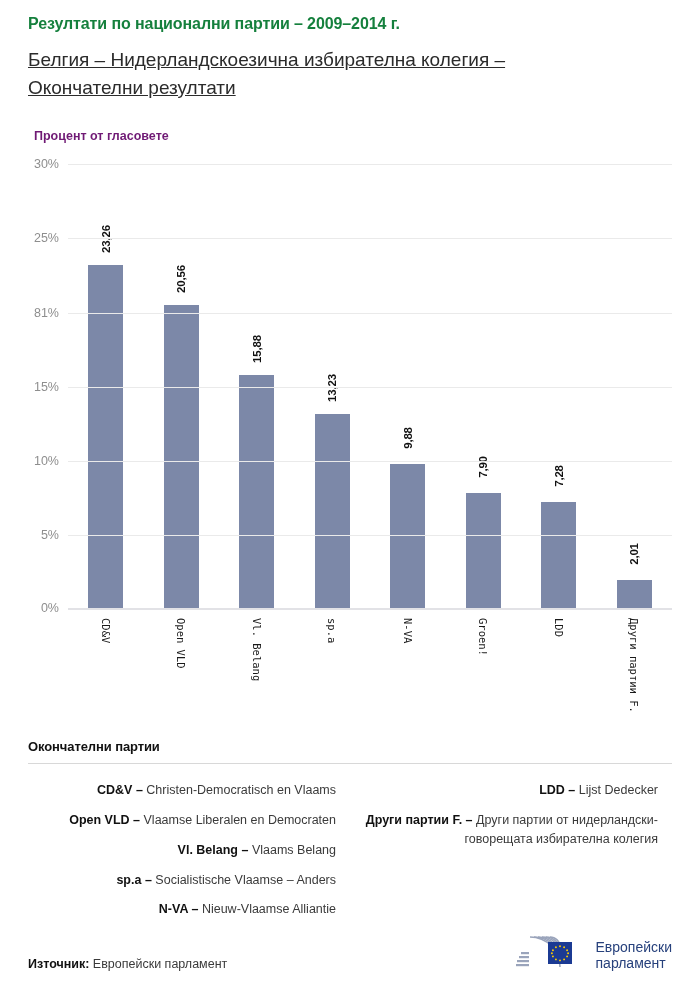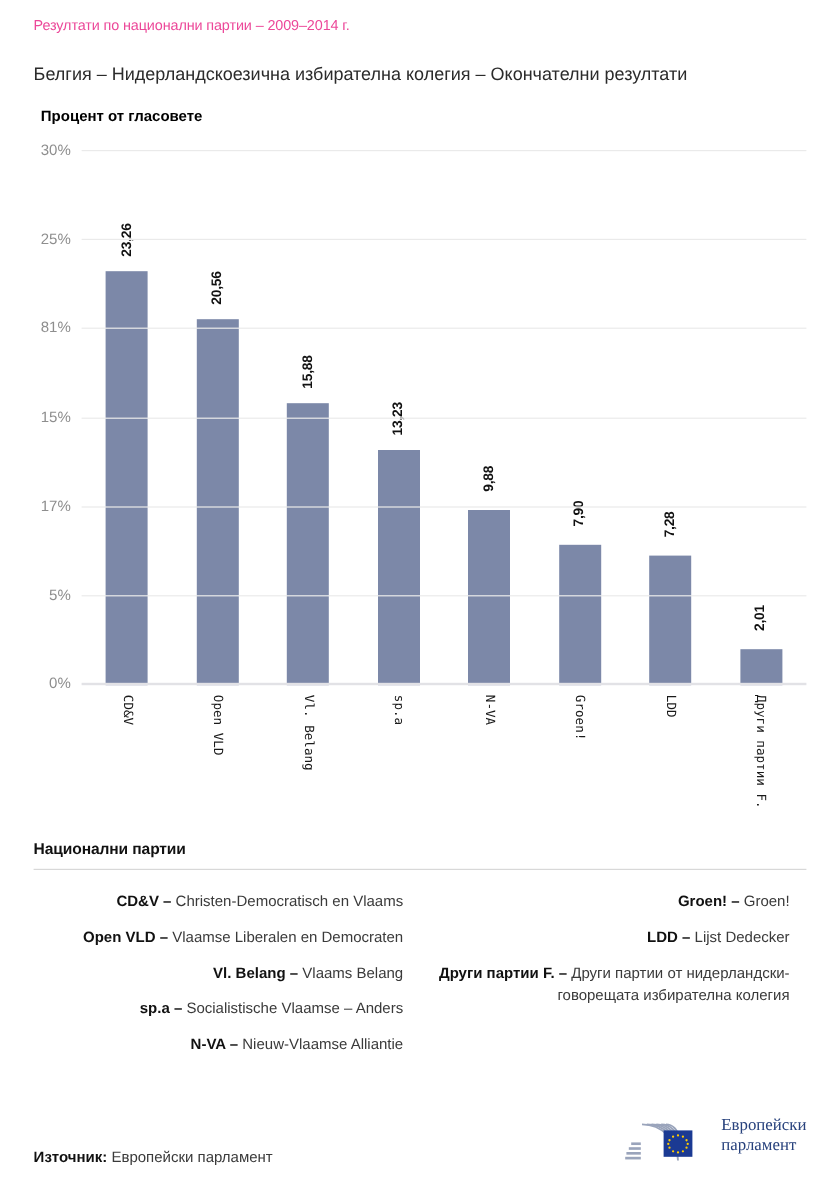--- a/index.html
+++ b/index.html
@@ -10,40 +10,41 @@
     background: #ffffff;
     font-family: "Liberation Sans", sans-serif;
     color: #1a1a1a;
     position: relative;
     overflow: hidden;
   }
   .page { position: relative; width: 700px; height: 985px; padding: 0 28px; }
 
   
   .title {
-    font-size: 12px;
-    font-weight: normal;
+    font-size: 16px;
+    font-weight: bold;
     letter-spacing: -0.1px;
     padding-top: 14px;
-    color: #ec4899;
+    color: #15803d;
     line-height: 1.2;
   }
   .subtitle {
-    font-size: 15px;
+    font-size: 19px;
     font-weight: normal;
     color: #2b2b2b;
     line-height: 1.45;
-    margin-top: 24px;
+    margin-top: 13px;
     max-width: 590px;
+    text-decoration: underline;
   }
   .axis-title {
     font-size: 12.5px;
     font-weight: bold;
-    color: #000000;
-    margin-top: 16px;
+    color: #701a75;
+    margin-top: 28px;
     padding-left: 6px;
   }
 
   
   .chart-wrap {
     position: relative;
     margin-top: 14px;
     height: 470px;
   }
   .plot {
@@ -150,21 +151,21 @@
     bottom: 14px;
     display: flex;
     align-items: flex-end;
     justify-content: space-between;
   }
   .source {
     font-size: 12.5px;
     color: #3a3a3a;
   }
   .source b { color: #111111; font-weight: bold; }
-  .logo { display: flex; align-items: flex-start; gap: 8px; font-family: Liberation Serif, serif; }
+  .logo { display: flex; align-items: flex-end; gap: 8px; }
   .logo-text {
     font-size: 14px;
     line-height: 1.15;
     color: #27417c;
     font-weight: normal;
   }
 </style>
 </head>
 <body>
 
@@ -218,50 +219,49 @@
             <div class="xlabel">Други партии F.</div>
           </div>
         </div>
     <div class="gridline base" style="bottom: 0%;">
           <div class="ytick">0%</div>
         </div>
         <div class="gridline" style="bottom: 16.6667%;">
           <div class="ytick">5%</div>
         </div>
         <div class="gridline" style="bottom: 33.3333%;">
-          <div class="ytick">17%</div>
+          <div class="ytick">10%</div>
         </div>
         <div class="gridline" style="bottom: 50%;">
           <div class="ytick">15%</div>
         </div>
         <div class="gridline" style="bottom: 66.6667%;">
           <div class="ytick">81%</div>
         </div>
         <div class="gridline" style="bottom: 83.3333%; margin-top: 16px;">
           <div class="ytick">25%</div>
         </div>
         <div class="gridline" style="bottom: 100%;">
           <div class="ytick">30%</div>
         </div>
       </div>
   </div>
 
   <div class="legend">
-    <div class="legend-heading">Национални партии</div>
+    <div class="legend-heading">Окончателни партии</div>
     <div class="legend-rule"></div>
     <div class="legend-cols">
       <div class="legend-col left" id="legend-left">
           <div class="legend-item"><b>CD&amp;V – </b><span>Christen-Democratisch en Vlaams</span></div>
           <div class="legend-item"><b>Open VLD – </b><span>Vlaamse Liberalen en Democraten</span></div>
           <div class="legend-item"><b>Vl. Belang – </b><span>Vlaams Belang</span></div>
           <div class="legend-item"><b>sp.a – </b><span>Socialistische Vlaamse – Anders</span></div>
           <div class="legend-item"><b>N-VA – </b><span>Nieuw-Vlaamse Alliantie</span></div>
         </div>
       <div class="legend-col right" id="legend-right">
-          <div class="legend-item"><b>Groen! – </b><span>Groen!</span></div>
           <div class="legend-item"><b>LDD – </b><span>Lijst Dedecker</span></div>
           <div class="legend-item"><b>Други партии F. – </b><span>Други партии от нидерландски-говорещата избирателна колегия</span></div>
         </div>
     </div>
   </div>
 
   <div class="footer">
     <div class="source">
       <b>Източник:</b><span> Европейски парламент</span>
     </div>

